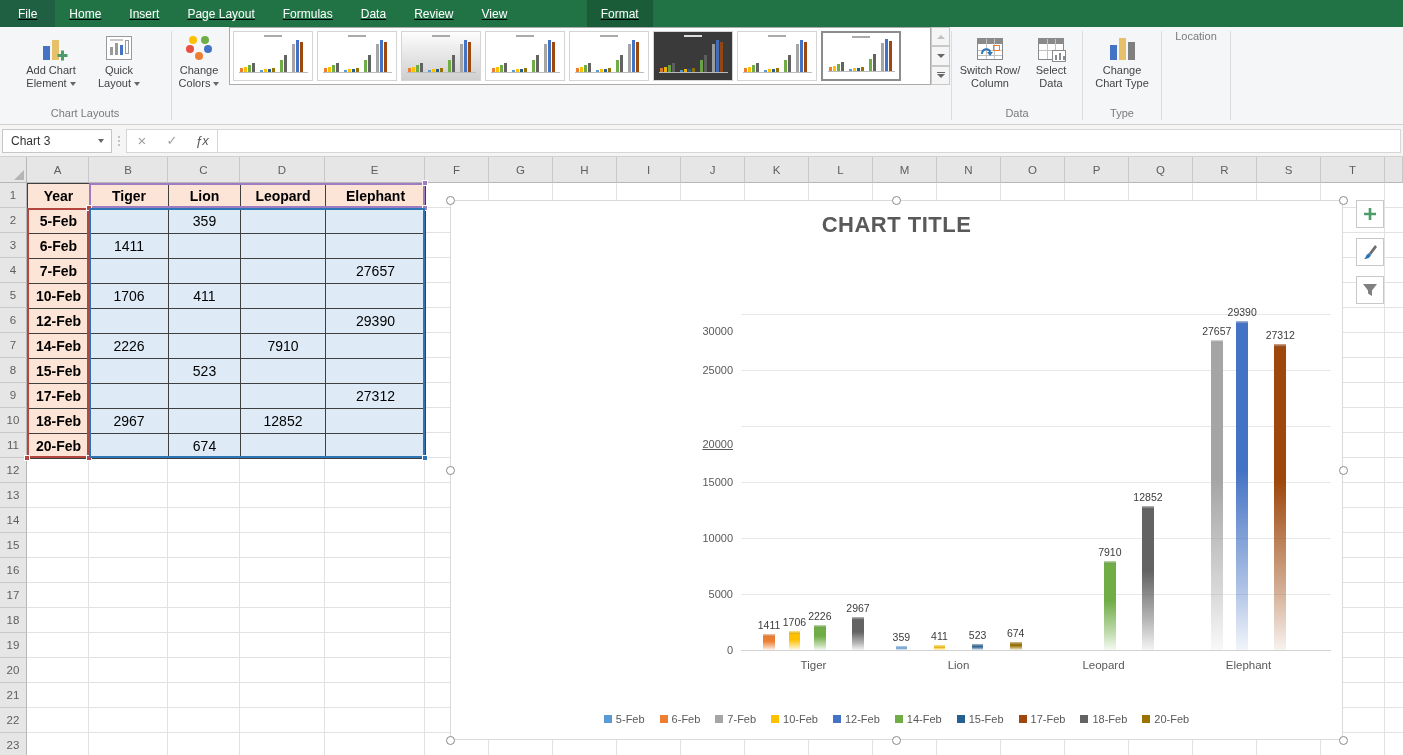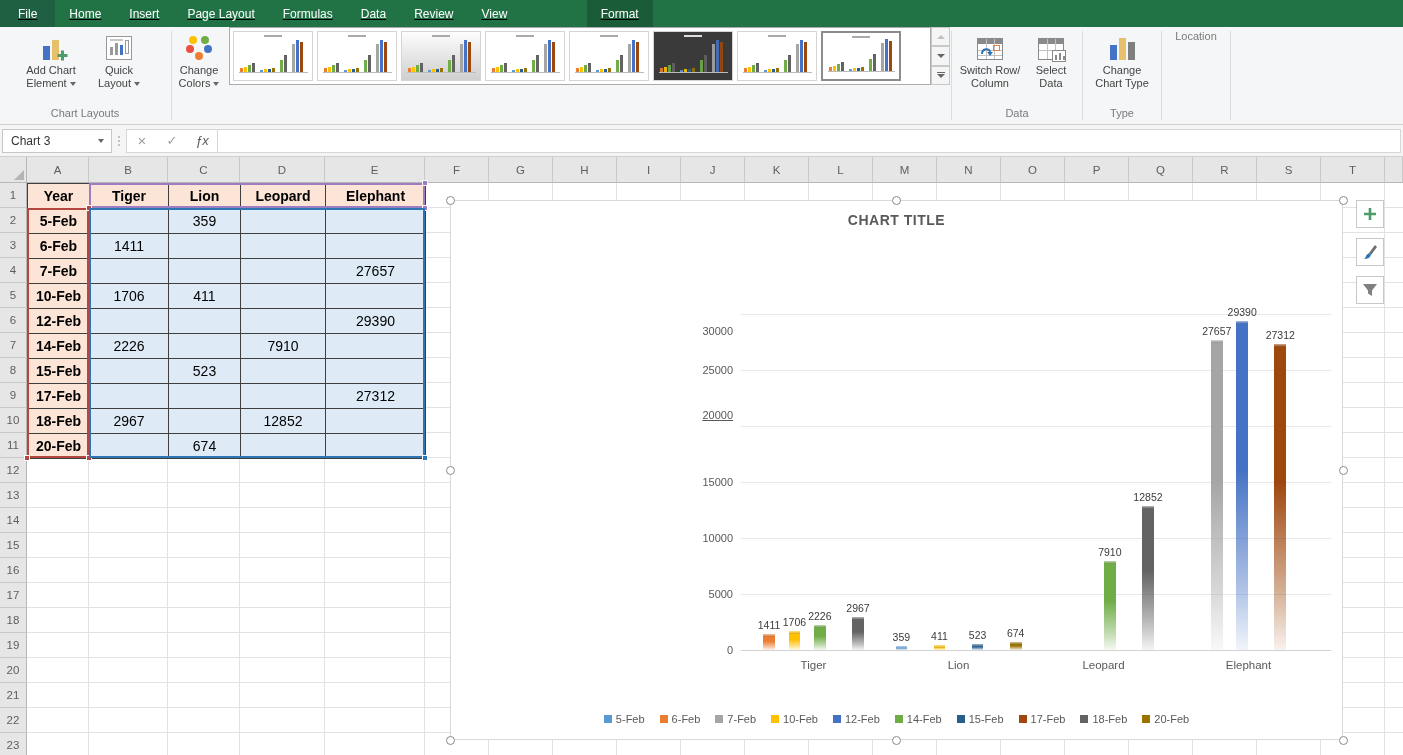--- a/index.html
+++ b/index.html
@@ -86,21 +86,21 @@
   .tcell.hd { background:#FCE4D6; font-weight:bold; color:#000; }
   .tcell.cat { background:#FCE4D6; font-weight:bold; color:#000; }
   .tcell.val { background:#DEEBF7; color:#000; }
 
   
   .selrect { position:absolute; pointer-events:none; }
   .handle-sq { position:absolute; width:6px; height:6px; border:1px solid #fff; }
 
   
   #chart { position:absolute; left:450px; top:200px; width:893px; height:540px; background:#fff; border:1px solid #D9D9D9; z-index:10; }
-  #chart-title { position:absolute; top:11px; left:0; width:100%; text-align:center; font-size:14px; font-weight:bold; color:#595959; letter-spacing:.5px; }
+  #chart-title { position:absolute; top:11px; left:0; width:100%; text-align:center; font-size:22px; font-weight:bold; color:#595959; letter-spacing:.5px; }
   .gline { position:absolute; height:1px; background:#E8E8E8; }
   .gline.zero { background:#D2D2D2; }
   .ytick { position:absolute; width:52px; text-align:right; font-size:11px; color:#595959; transform:translateY(-6px); }
   .cgroup { position:absolute; display:flex; align-items:flex-end; padding:0 9px; }
   .slot { flex:1; position:relative; height:100%; }
   .cbar { position:absolute; left:.5px; right:.5px; bottom:0; }
   .cbar::before { content:''; position:absolute; left:0; right:0; top:0; height:3px; background:linear-gradient(180deg, rgba(255,255,255,.55), rgba(0,0,0,.12)); }
   .dlabel { position:absolute; left:50%; transform:translateX(-50%); font-size:10.5px; color:#3B3B3B; white-space:nowrap; }
   .catlabel { position:absolute; text-align:center; font-size:11.5px; color:#595959; }
   #legend { position:absolute; left:0; width:100%; display:flex; justify-content:center; gap:15px; }
@@ -630,21 +630,21 @@
     <div id="plot">
         <div class="gline zero" style="left: 290px; width: 590px; top: 449px;"></div>
         <div class="ytick" style="left: 230px; top: 449px;">0</div>
         <div class="gline" style="left: 290px; width: 590px; top: 393px;"></div>
         <div class="ytick" style="left: 230px; top: 393px;">5000</div>
         <div class="gline" style="left: 290px; width: 590px; top: 337px;"></div>
         <div class="ytick" style="left: 230px; top: 337px;">10000</div>
         <div class="gline" style="left: 290px; width: 590px; top: 281px;"></div>
         <div class="ytick" style="left: 230px; top: 281px;">15000</div>
         <div class="gline" style="left: 290px; width: 590px; top: 225px;"></div>
-        <div class="ytick" style="left: 230px; top: 214px; text-decoration: underline;">20000</div>
+        <div class="ytick" style="left: 230px; top: 243px; text-decoration: underline;">20000</div>
         <div class="gline" style="left: 290px; width: 590px; top: 169px;"></div>
         <div class="ytick" style="left: 230px; top: 169px;">25000</div>
         <div class="gline" style="left: 290px; width: 590px; top: 113px;"></div>
         <div class="ytick" style="left: 230px; top: 130px;">30000</div>
         <div class="cgroup" style="left: 290px; width: 145px; top: 113px; height: 336px;">
           <div class="slot"></div>
           <div class="slot">
             <div class="cbar" style="height: 15.8032px; background: linear-gradient(rgb(237, 125, 49) 0%, rgb(237, 125, 49) 45%, rgba(237, 125, 49, 0.45) 80%, rgba(237, 125, 49, 0.07) 100%);"></div>
             <div class="dlabel" style="bottom: 18.8032px;">1411</div>
           </div>

